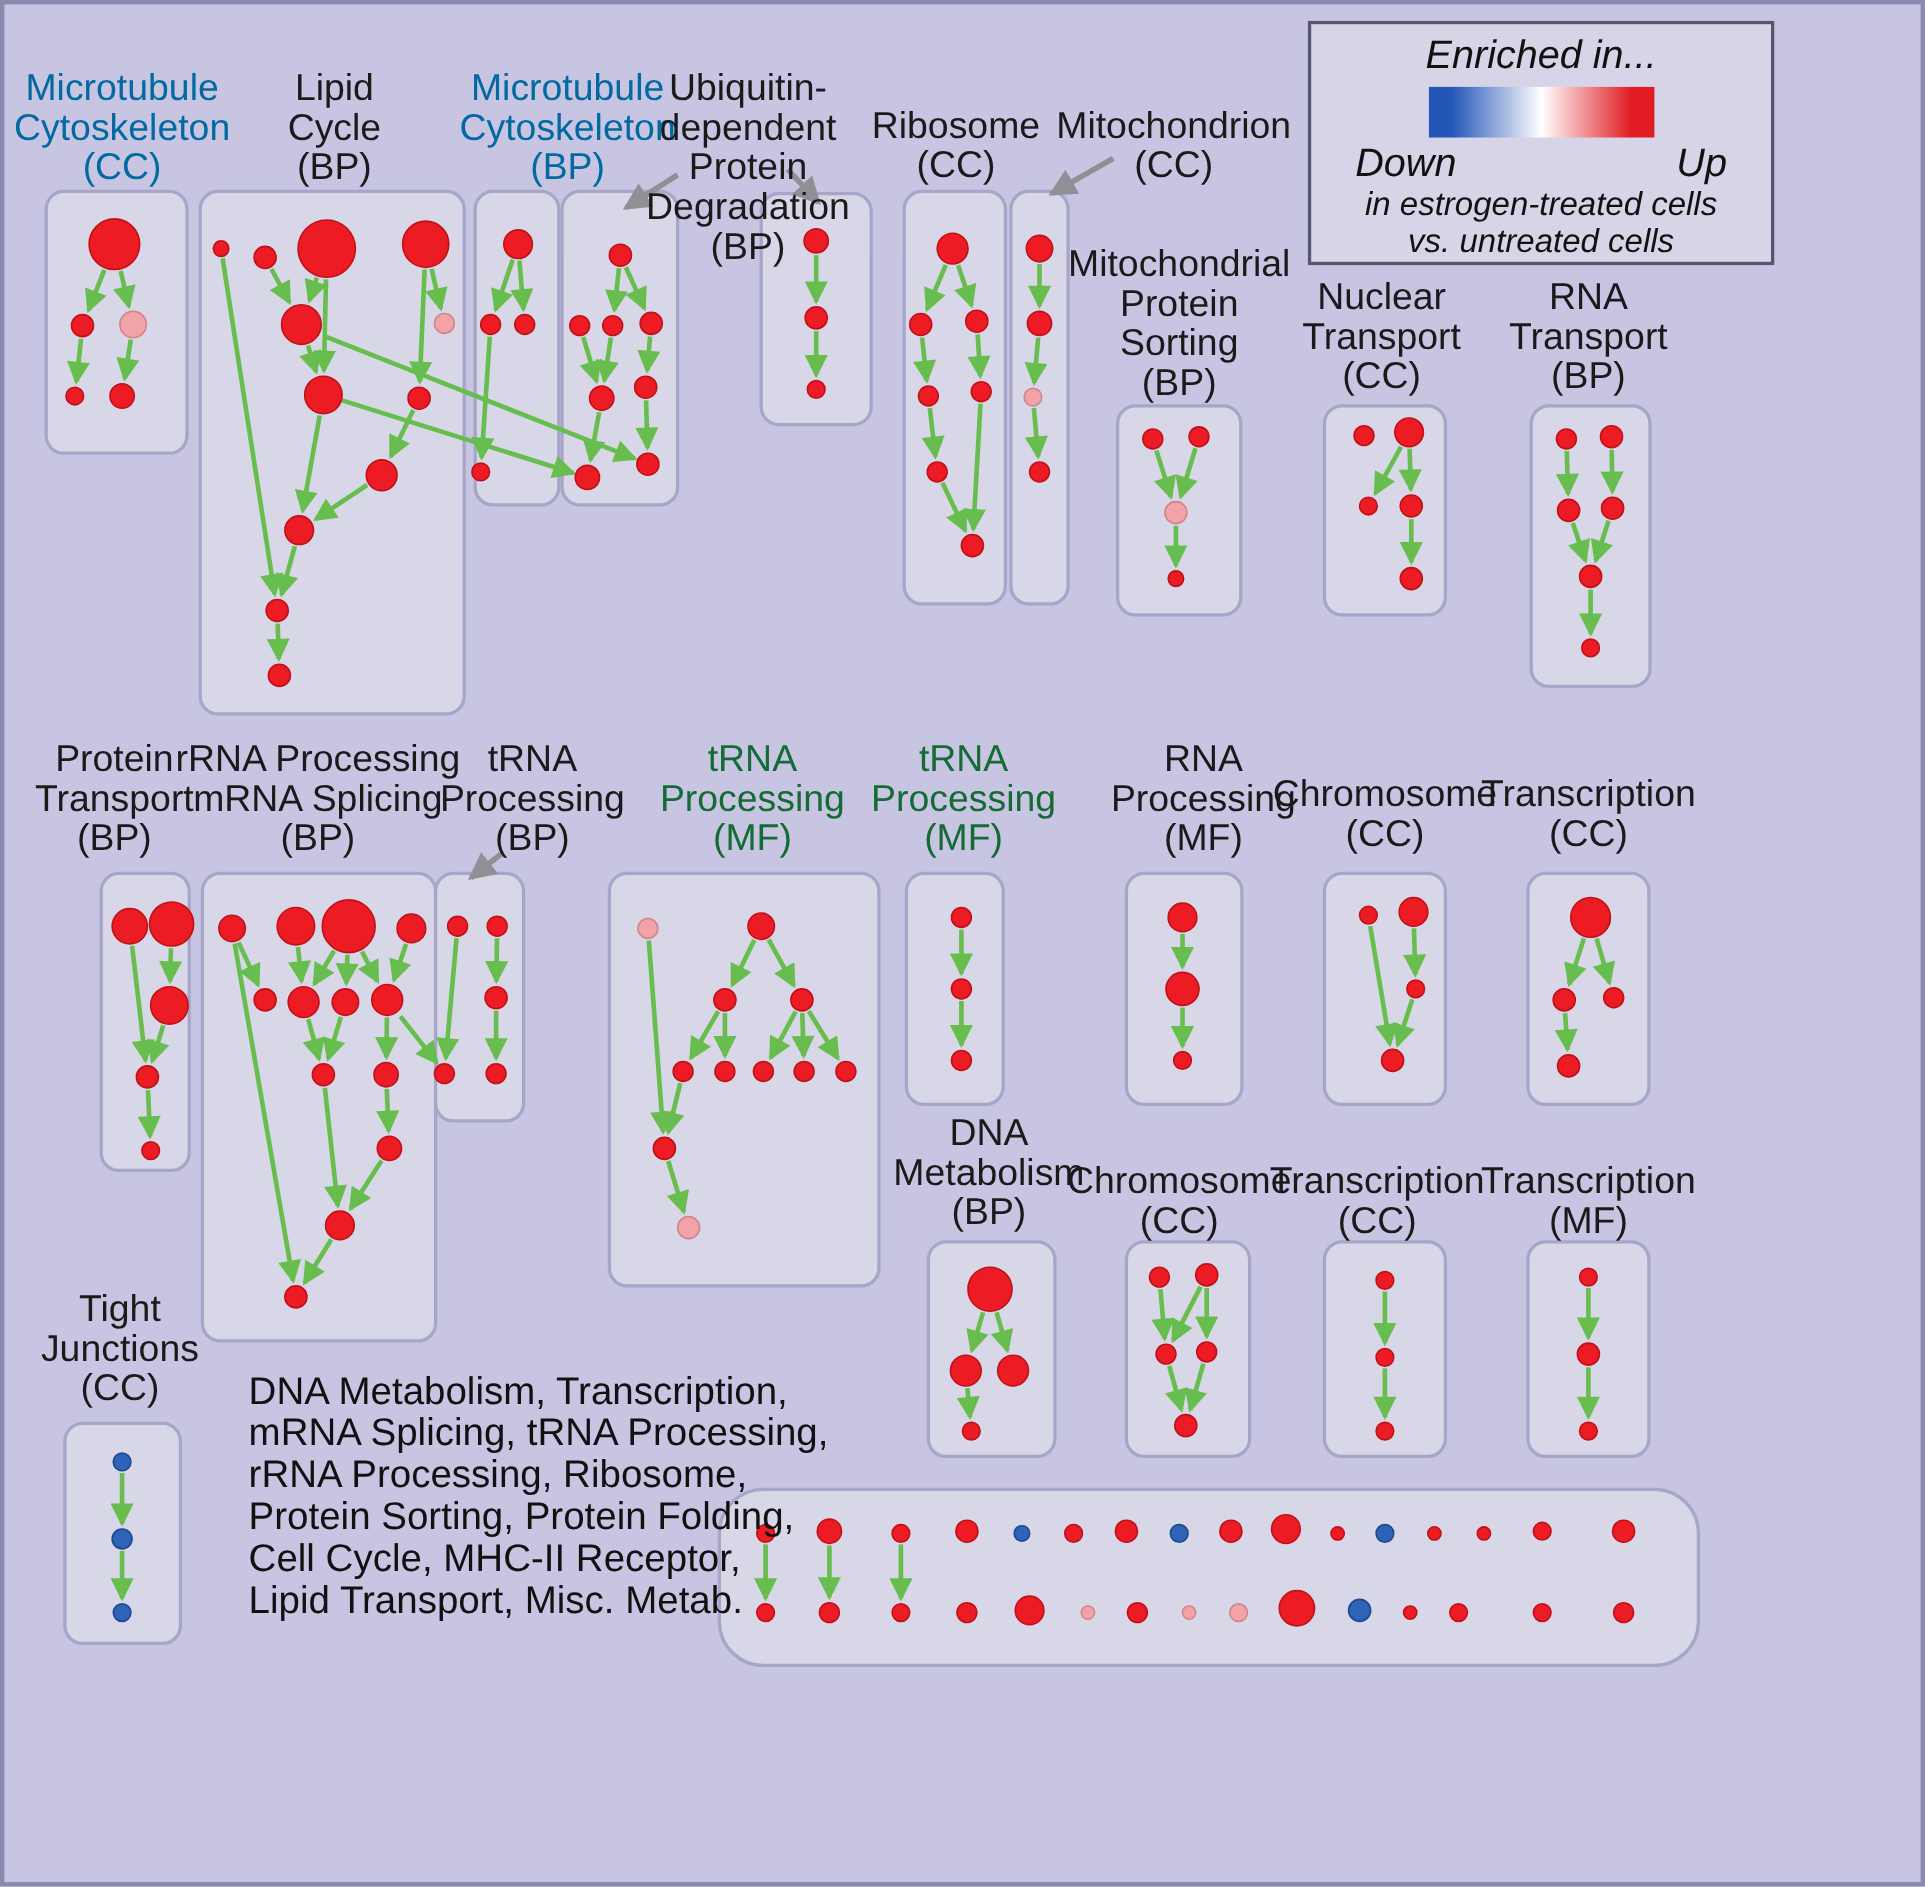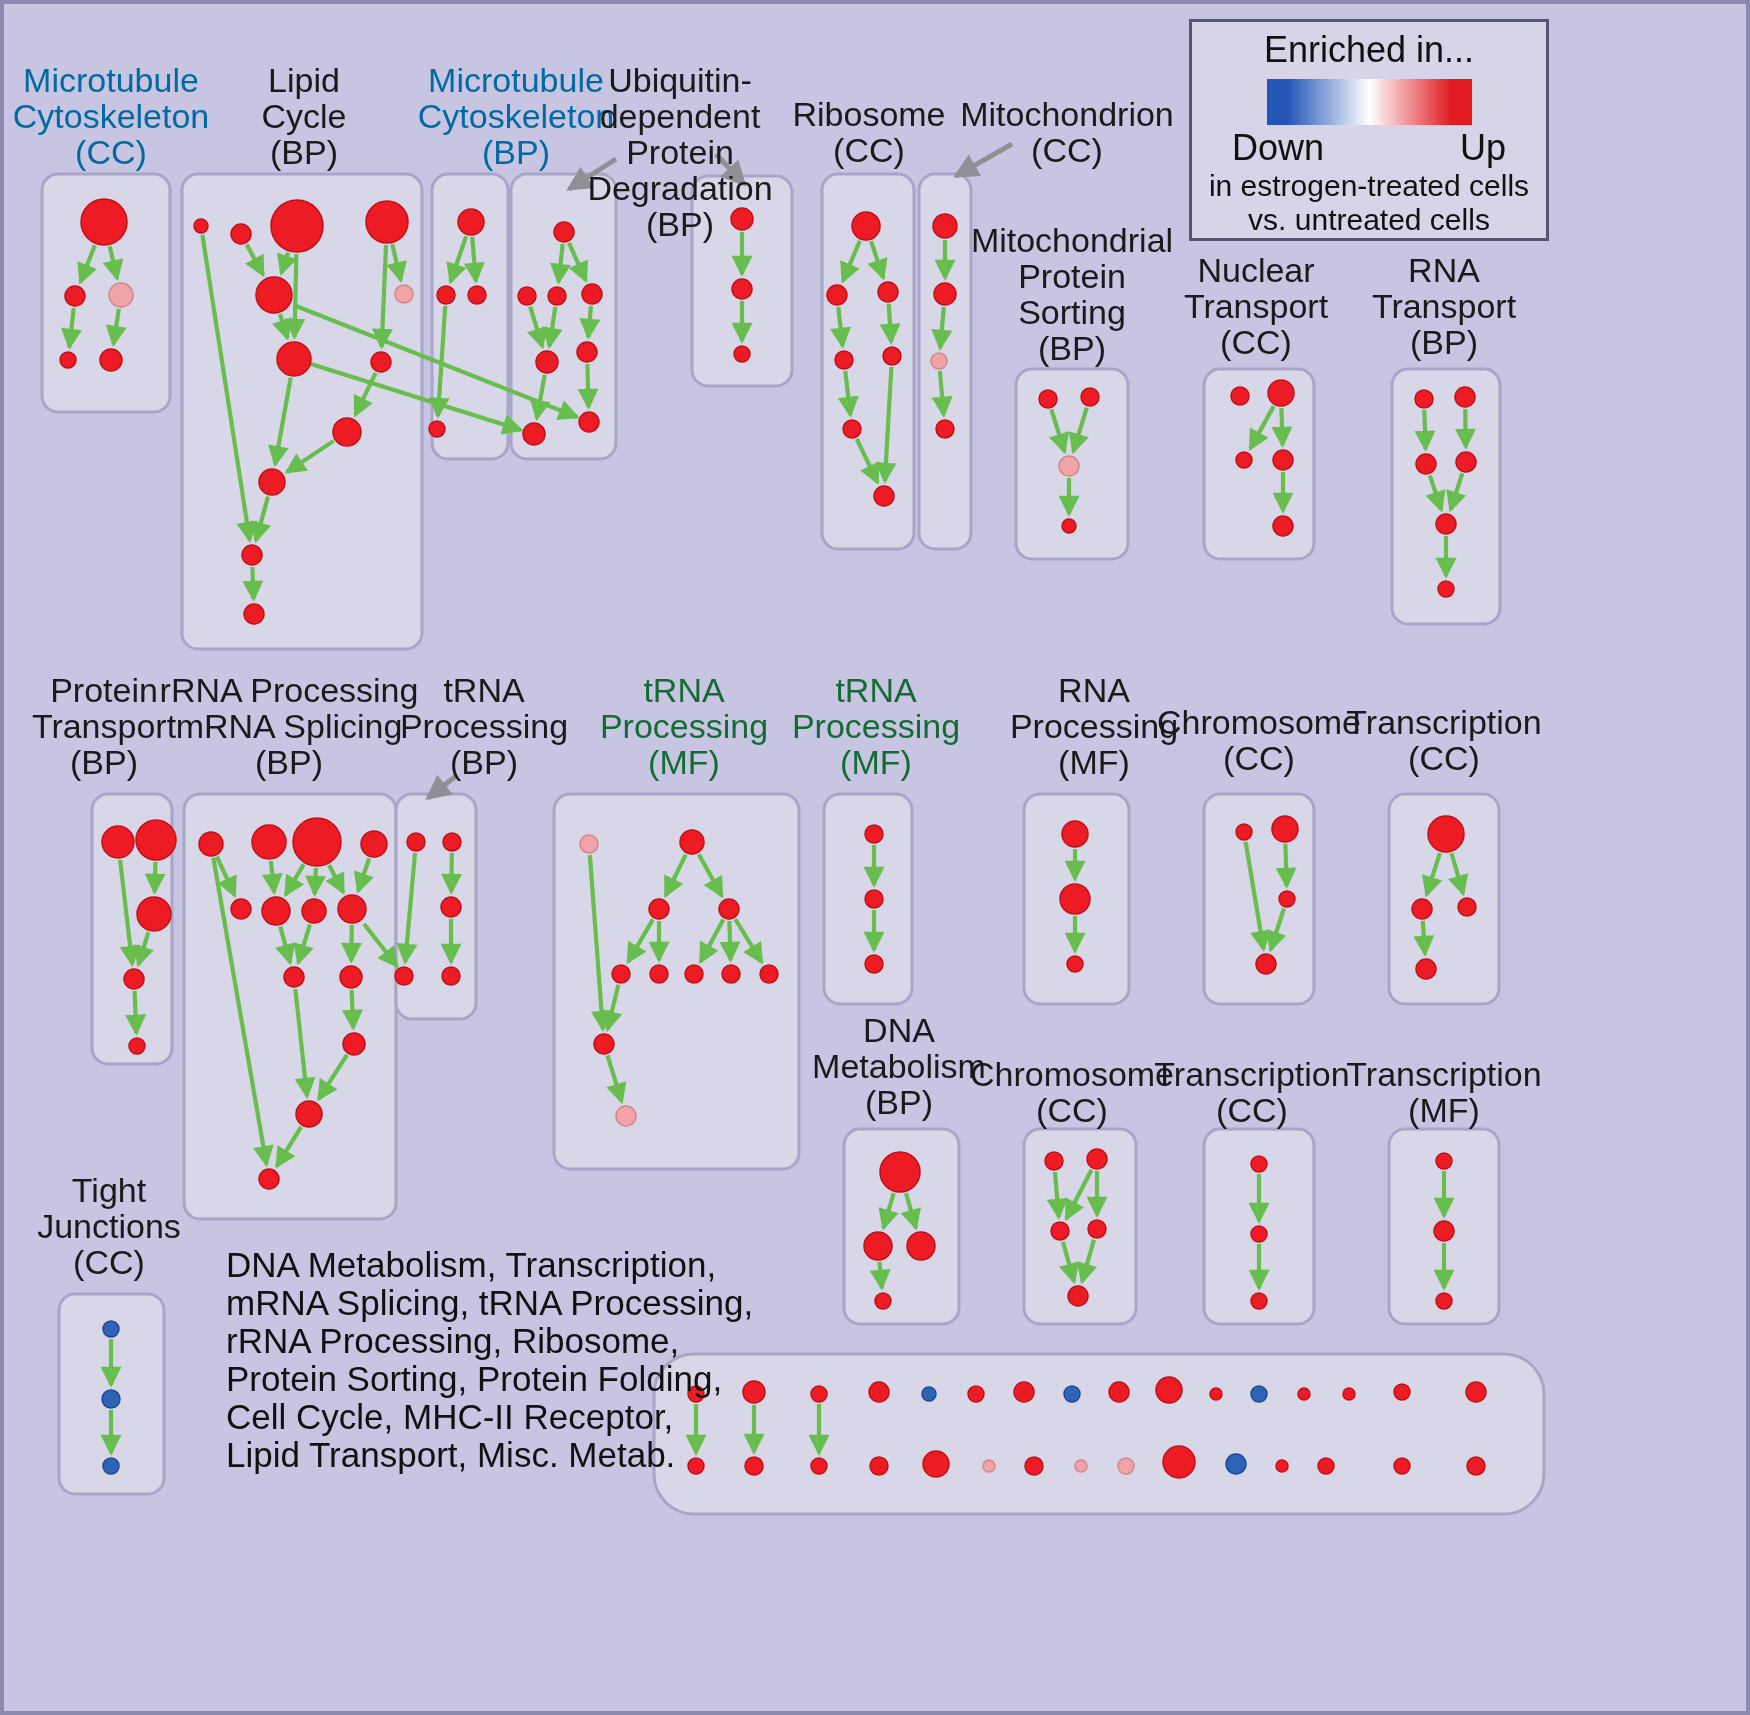--- a/index.html
+++ b/index.html
@@ -4,21 +4,21 @@
 <style>
   * { margin:0; padding:0; box-sizing:border-box; }
   html,body { background:#b9b7d6; }
   body { font-family:"Liberation Sans", sans-serif; }
   #stage { position:relative; width:1750px; height:1715px; border:4px solid #8b89ad; overflow:hidden; background:#c7c5e2; }
   #net { position:absolute; left:0; top:0; }
   #labels { position:absolute; left:0; top:0; width:100%; height:100%; pointer-events:none; }
   .glabel { position:absolute; transform:translateX(-50%); text-align:center; font-size:34px; line-height:36px; color:#1a1a1a; white-space:pre-line; }
   .glabel.blue  { color:#0369a1; }
   .glabel.green { color:#156b35; }
-  .legend { position:absolute; left:1185px; top:15px; width:360px; height:222px; border:3px solid #ef4444; background:#d6d4e6; text-align:center; padding-top:7px; }
+  .legend { position:absolute; left:1185px; top:15px; width:424px; height:222px; border:3px solid #ef4444; background:#d6d4e6; text-align:center; padding-top:7px;font-style:italic; }
   .legend-title { font-size:36px; color:#111; }
   .legend-bar { width:205px; height:46px; margin:8px auto 2px auto; }
   .legend-row { display:flex; justify-content:space-between; padding:0 40px; font-size:36px; color:#111; }
   .legend-sub { font-size:30px; line-height:34px; color:#111; }
   .misc-note { position:absolute; left:222px; top:1242px; font-size:35px; line-height:38px; white-space:pre-line; color:#111; }
 </style>
 </head>
 <body>
 
 <div id="stage" style="background: rgb(199, 197, 226);">

